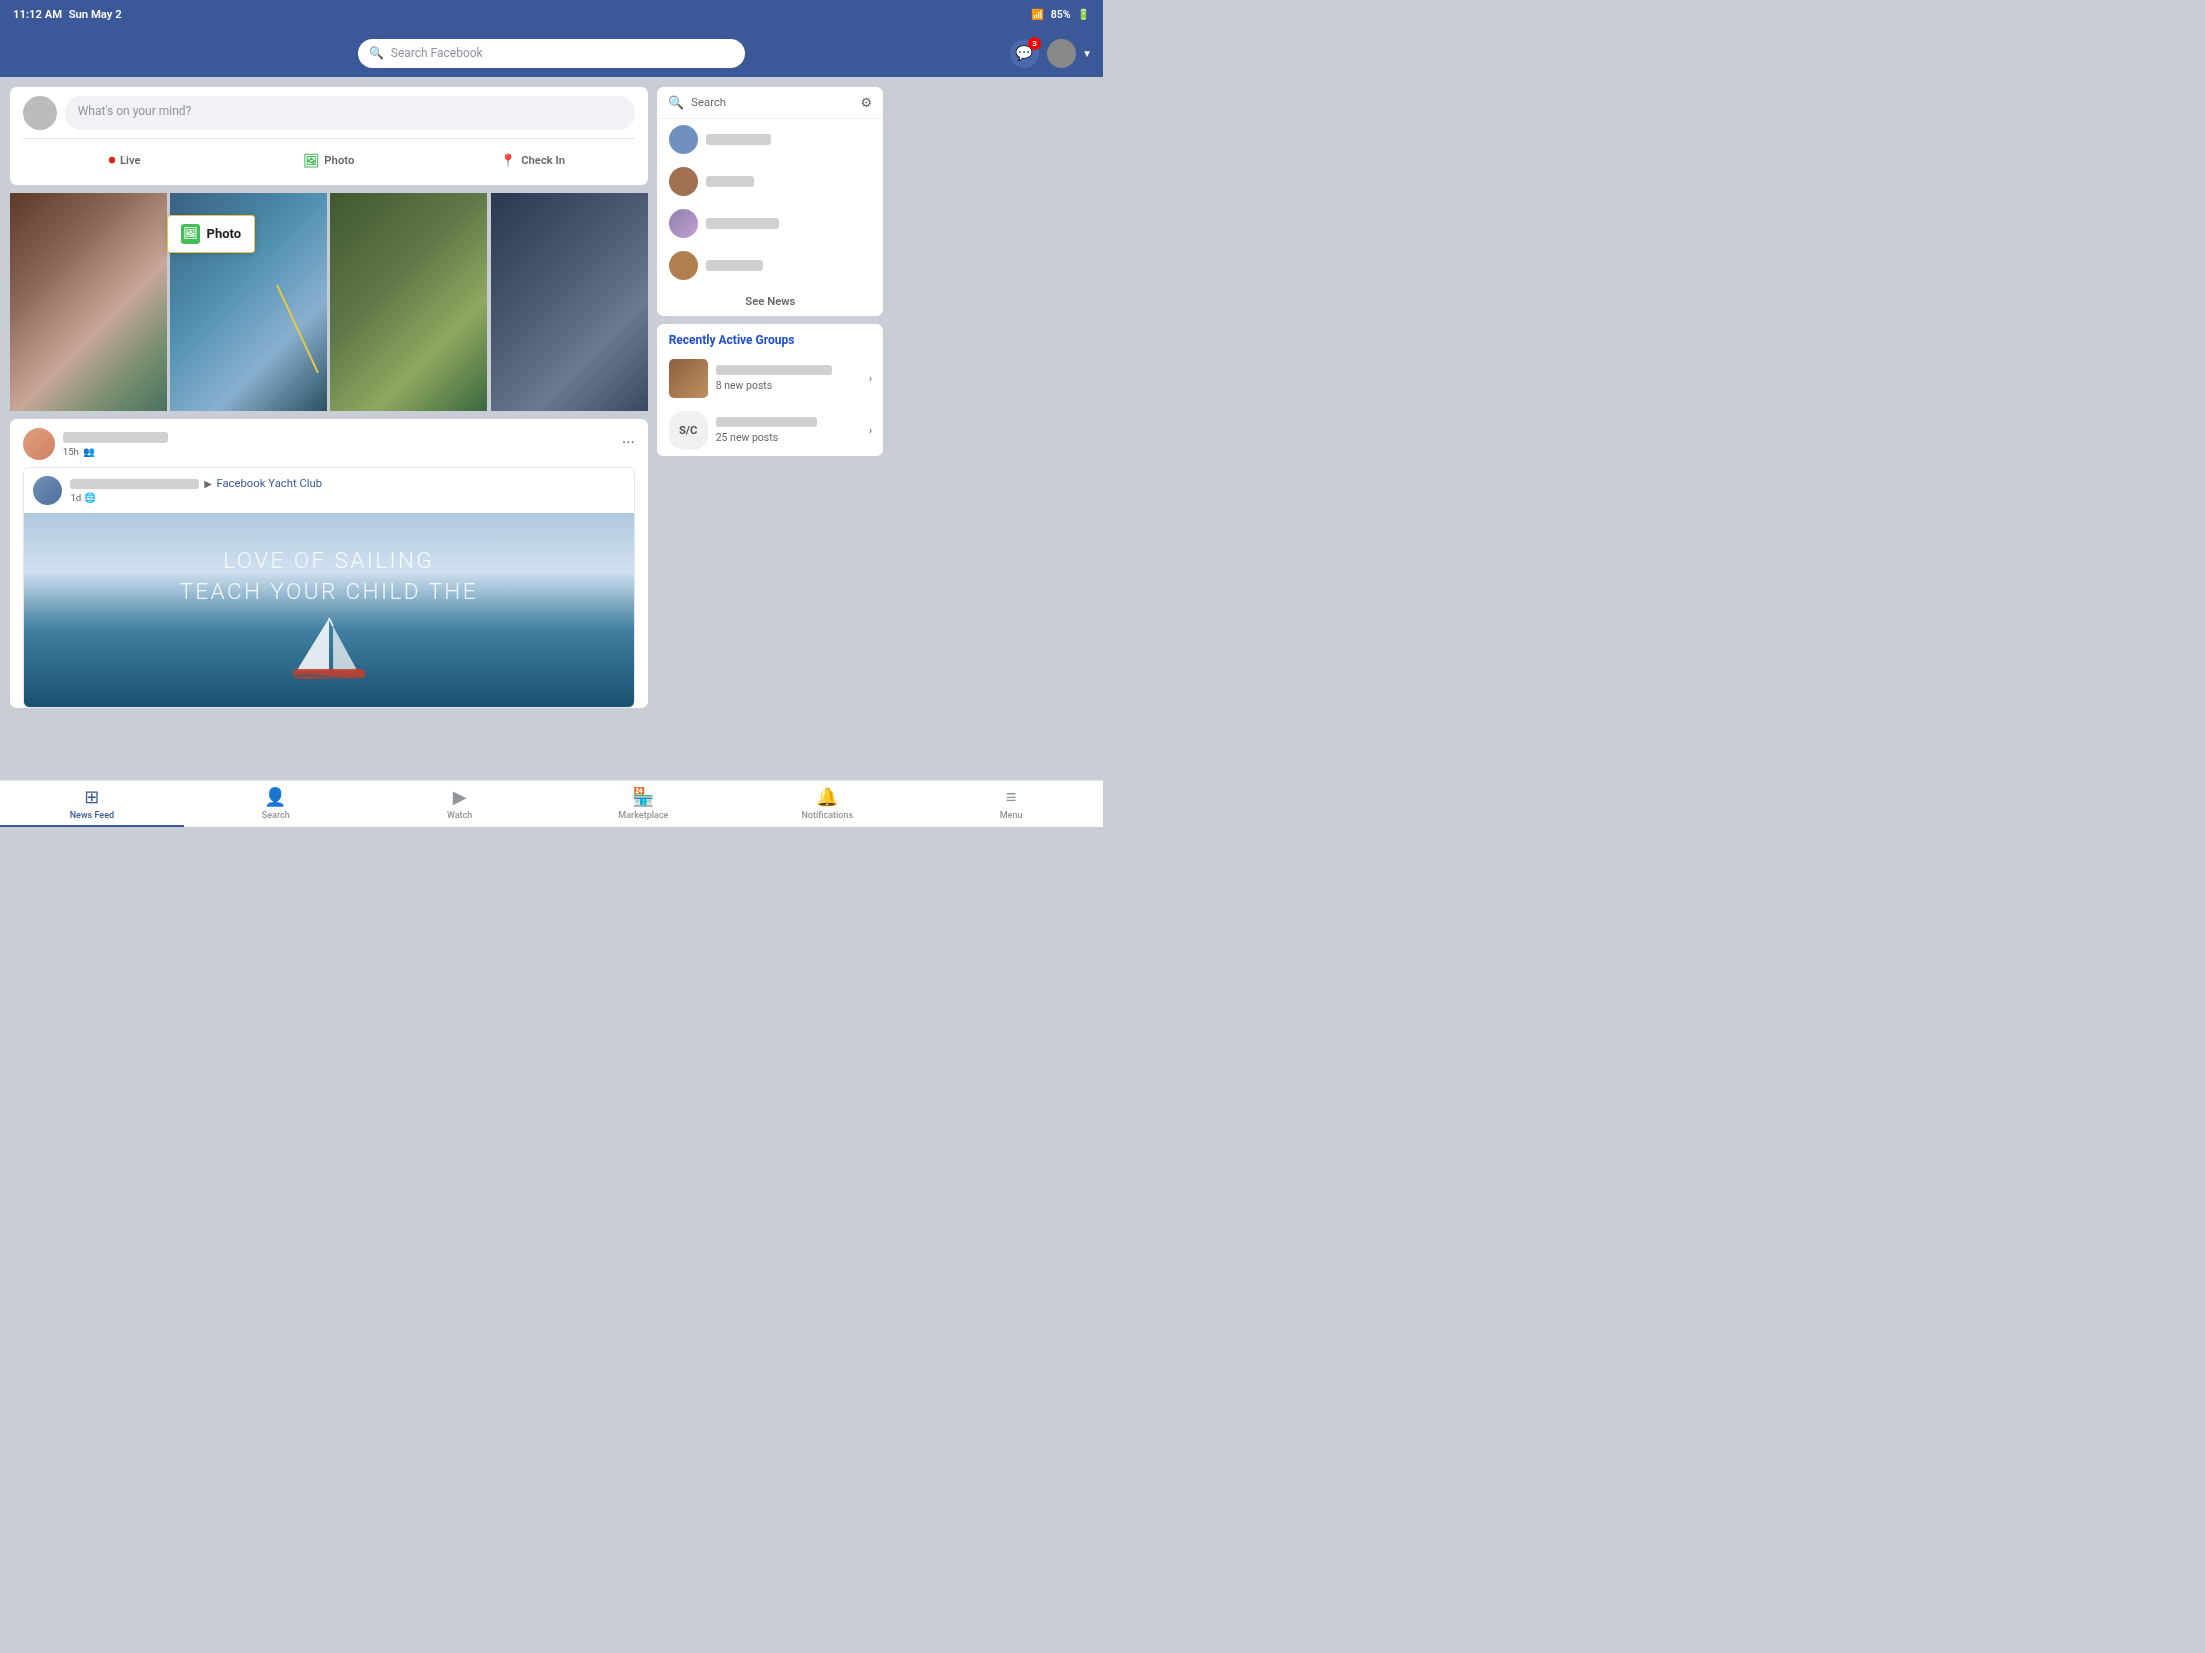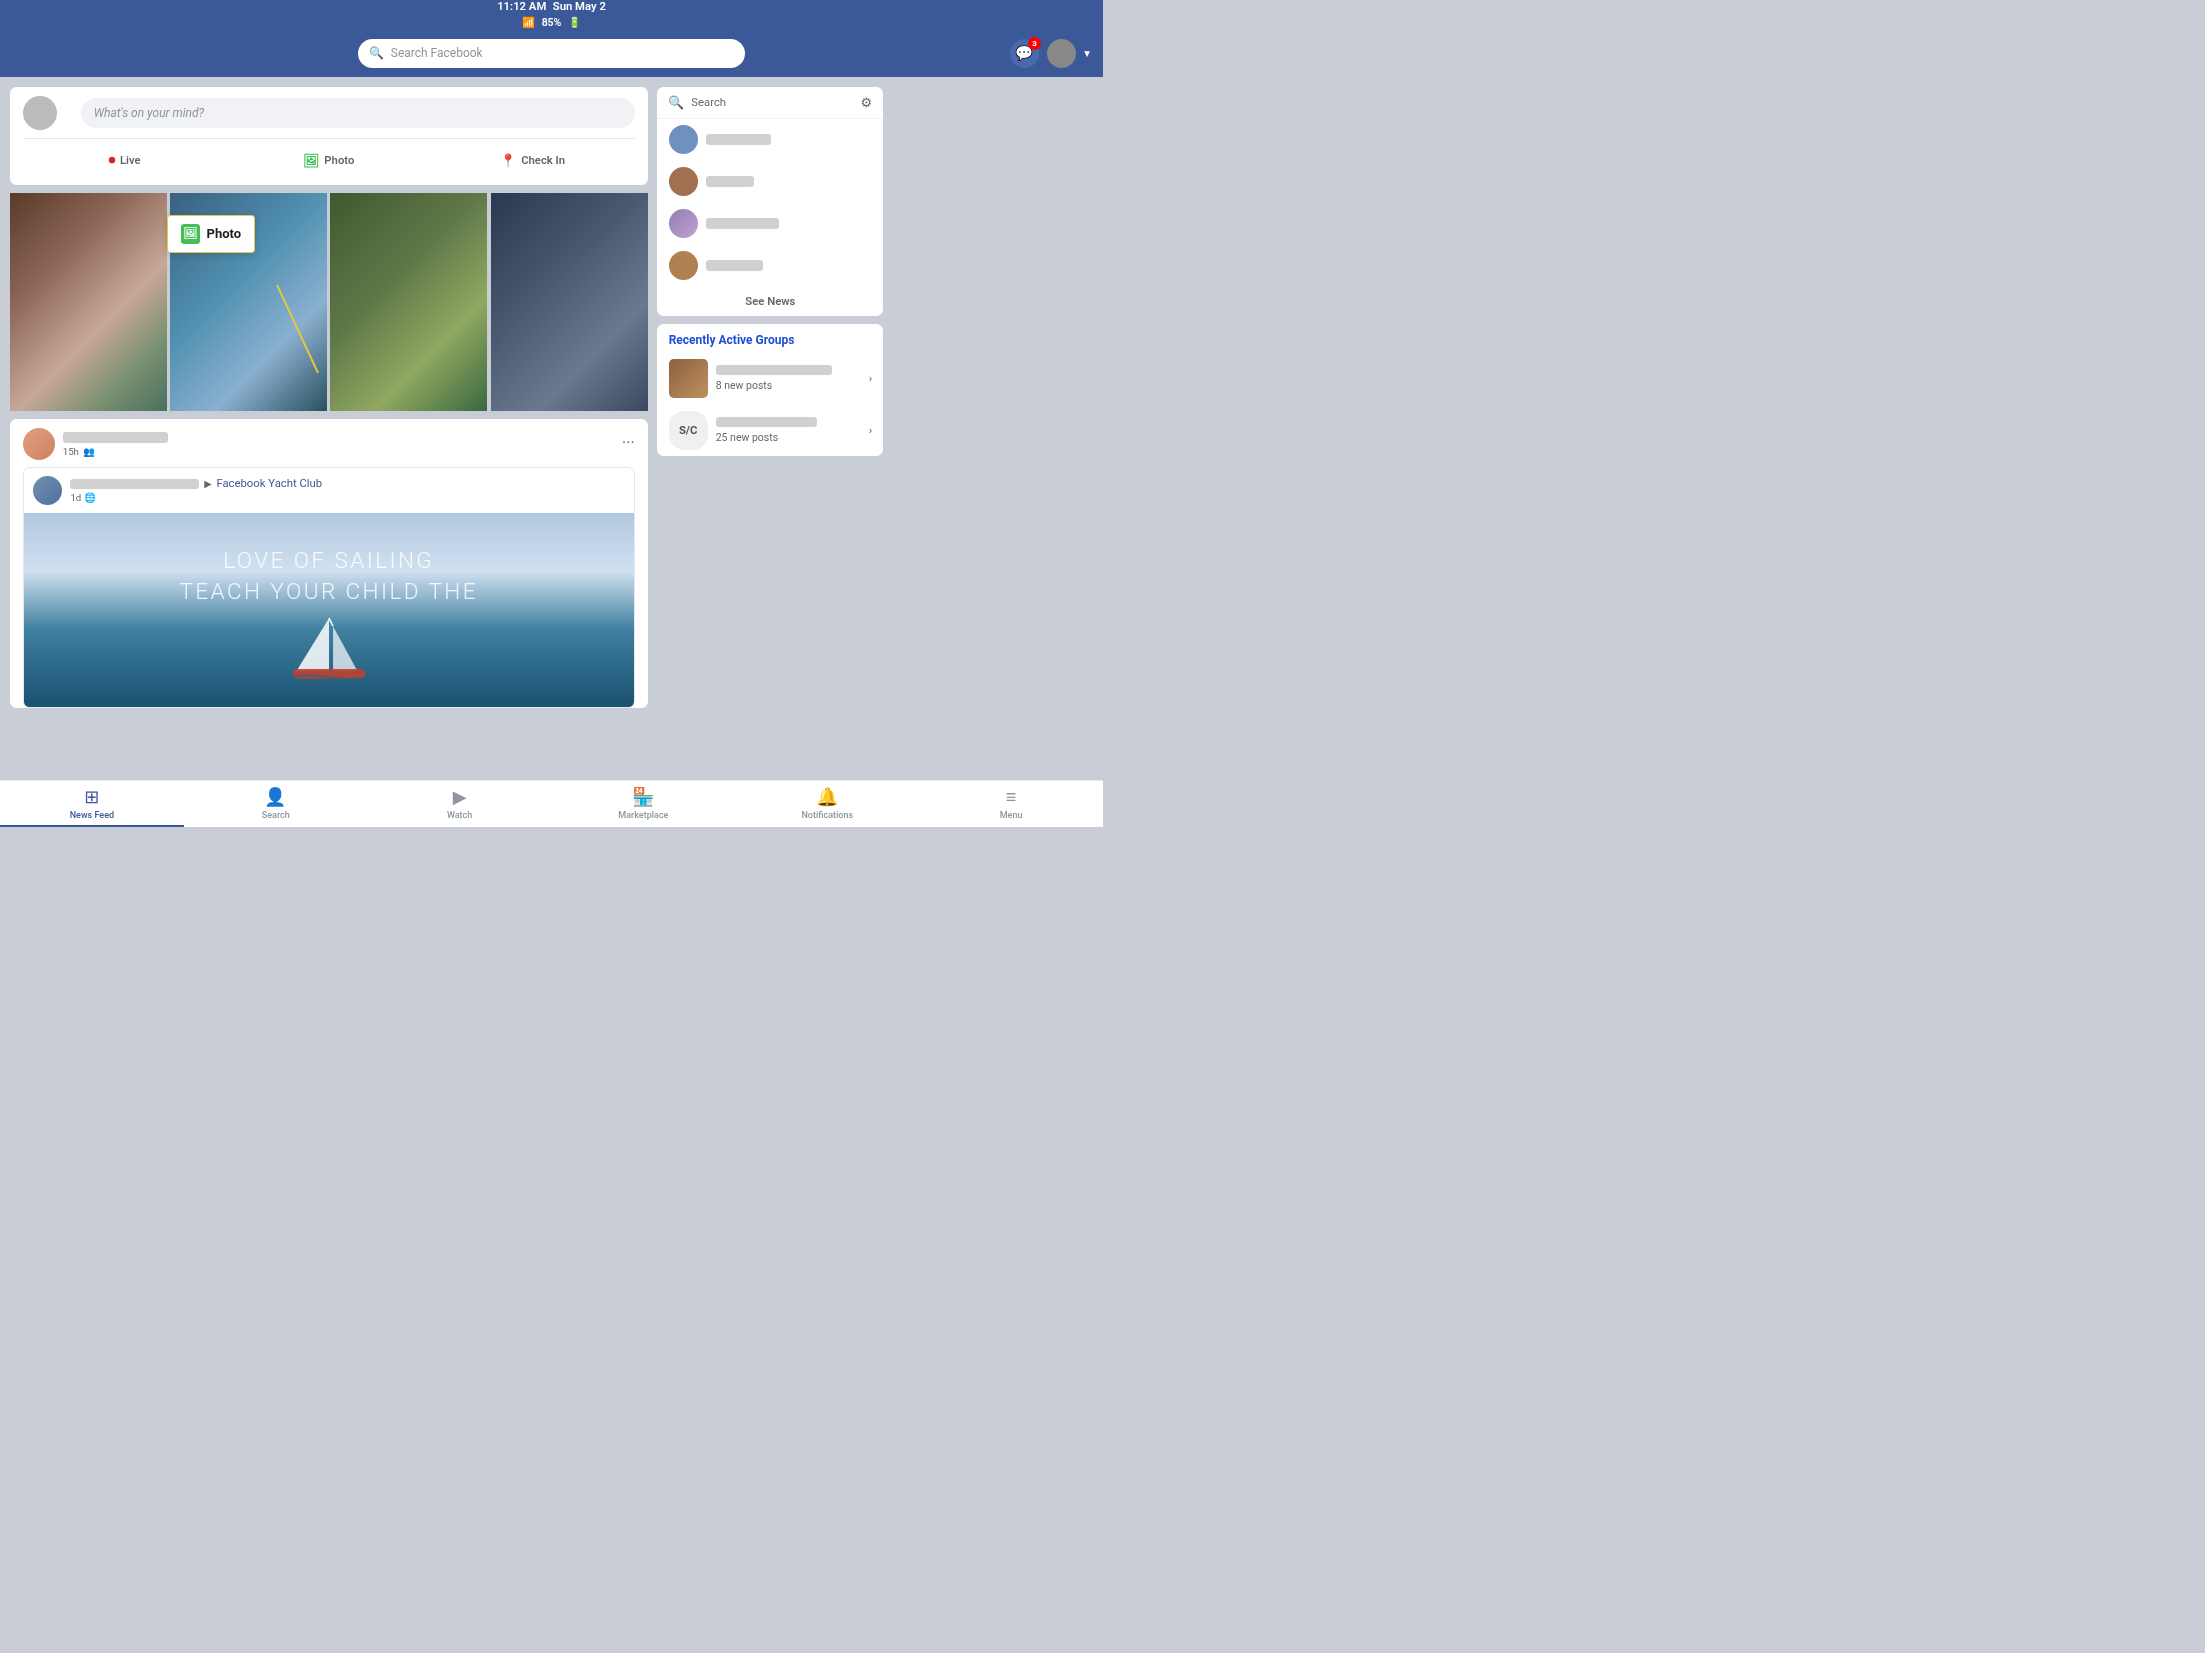--- a/index.html
+++ b/index.html
@@ -16,21 +16,20 @@
     .status-bar {
       background: #3b5998;
       height: 29px;
       display: flex;
       align-items: center;
       justify-content: space-between;
       padding: 0 13px;
       color: white;
       font-size: 11.3px;
       font-weight: 600;
-      flex-direction: column;
     }
     .status-left { display: flex; align-items: center; gap: 6.5px; }
     .status-right { display: flex; align-items: center; gap: 6.5px; font-size: 10.5px; }
 
     
     .top-nav {
       background: #3b5998;
       height: 48px;
       display: flex;
       align-items: center;
@@ -116,24 +115,22 @@
     .feed-column::-webkit-scrollbar { display: none; }
 
     
     .composer-card {
       background: white;
       border-radius: 6.5px;
       padding: 9.7px 13px;
     }
     .composer-top {
       display: flex;
-      align-items: center;
-      gap: 24px;
+      gap: 8px;
       margin-bottom: 8px;
-      font-style: italic;
     }
     .composer-avatar {
       width: 34px;
       height: 34px;
       border-radius: 50%;
       background: #bbb;
     }
     .composer-input {
       flex: 1;
       background: #f0f2f5;

